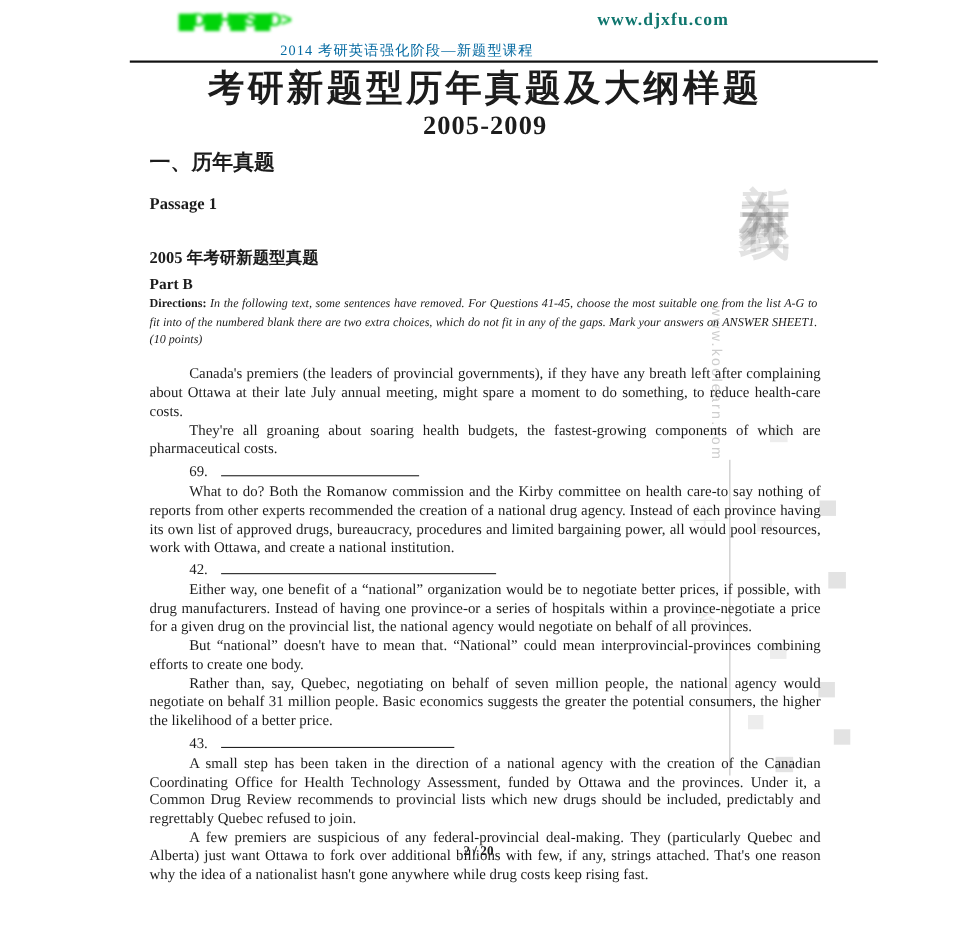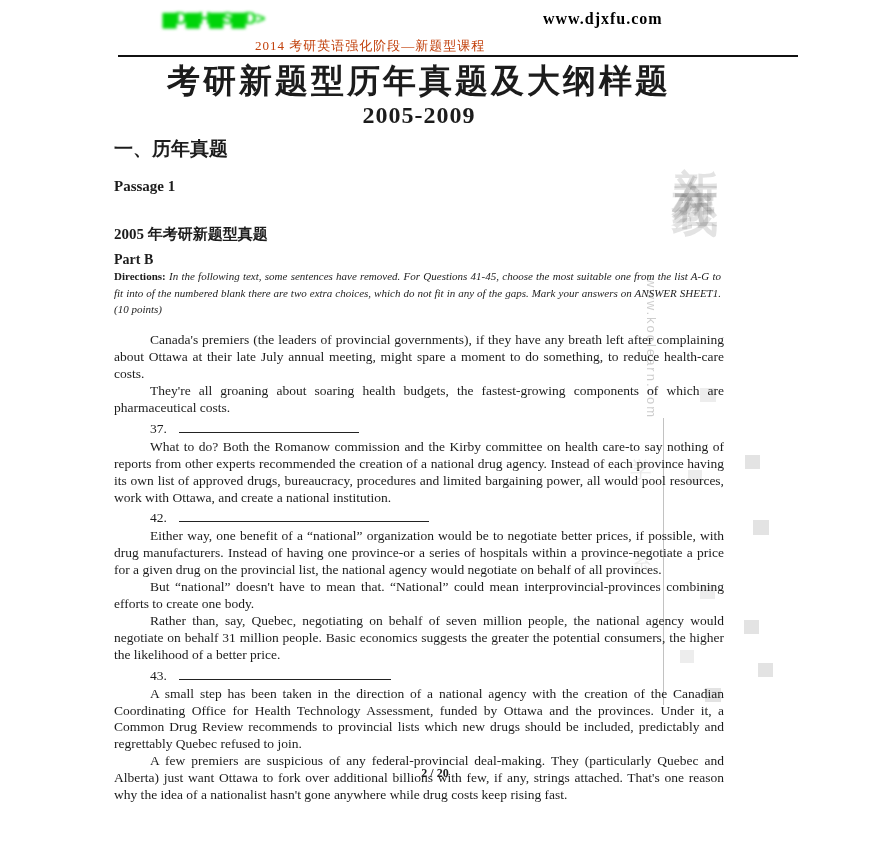--- a/index.html
+++ b/index.html
@@ -17,28 +17,28 @@
     font-family:"Liberation Sans", sans-serif;
     font-weight:bold;font-size:17px;
     color:#00d40a;
     filter:blur(1.4px);
     letter-spacing:-1px;
   }
   .site-url{
     position:absolute;left:543px;top:10px;
     font-family:"Liberation Serif", serif;
     font-weight:bold;font-size:16px;
-    color:#000000;
+    color:#0f766e;
     filter:blur(0.4px);
     letter-spacing:1px;
   }
   .course-line{
     position:absolute;left:0;top:37px;width:740px;
     text-align:center;
-    font-size:13px;color:#c2410c;
+    font-size:13px;color:#0369a1;
     filter:blur(0.3px);
     letter-spacing:1px;
   }
   .header-rule{
     position:absolute;left:118px;top:55px;width:680px;height:2px;
     background:#111;
   }
   
   .wm-brand{
     position:absolute;left:664px;top:130px;
@@ -63,21 +63,21 @@
     z-index:1;
   }
   .wm-line{
     position:absolute;left:663px;top:418px;width:1px;height:287px;
     background:#c2c2c2;z-index:1;
   }
   .artifact{position:absolute;z-index:0;background:#ededed;}
   .artifact.d{background:#e3e3e3;}
   
   .content{
-    position:absolute;left:114px;top:62px;width:610px;
+    position:absolute;left:136px;top:62px;width:610px;
     z-index:2;
   }
   .doc-title{
     text-align:center;font-weight:bold;font-size:33px;
     letter-spacing:3px;line-height:1.2;margin:0;
   }
   .doc-subtitle{
     text-align:center;font-weight:bold;font-size:24px;
     letter-spacing:1px;margin:0 0 6px 0;line-height:1.15;
   }
@@ -144,21 +144,21 @@
     <div class="h-part">Part B</div>
 
     <div class="directions">
       <span class="dir-label">Directions:</span><span class="dir-text"> In the following text, some sentences have removed. For Questions 41-45, choose the most suitable one from the list A-G to fit into of the numbered blank there are two extra choices, which do not fit in any of the gaps. Mark your answers on ANSWER SHEET1. (10 points)</span>
     </div>
 
     <p class="body-p">Canada's premiers (the leaders of provincial governments), if they have any breath left after complaining about Ottawa at their late July annual meeting, might spare a moment to do something, to reduce health-care costs.</p>
     <p class="body-p">They're all groaning about soaring health budgets, the fastest-growing components of which are pharmaceutical costs.</p>
 
     <div class="blank-row">
-      <span>37.</span><span class="blank-line w41"></span>
+      <span>69.</span><span class="blank-line w41"></span>
     </div>
 
     <p class="body-p">What to do? Both the Romanow commission and the Kirby committee on health care-to say nothing of reports from other experts recommended the creation of a national drug agency. Instead of each province having its own list of approved drugs, bureaucracy, procedures and limited bargaining power, all would pool resources, work with Ottawa, and create a national institution.</p>
 
     <div class="blank-row">
       <span>42.</span><span class="blank-line w42"></span>
     </div>
 
     <p class="body-p">Either way, one benefit of a “national” organization would be to negotiate better prices, if possible, with drug manufacturers. Instead of having one province-or a series of hospitals within a province-negotiate a price for a given drug on the provincial list, the national agency would negotiate on behalf of all provinces.</p>
     <p class="body-p">But “national” doesn't have to mean that. “National” could mean interprovincial-provinces combining efforts to create one body.</p>

